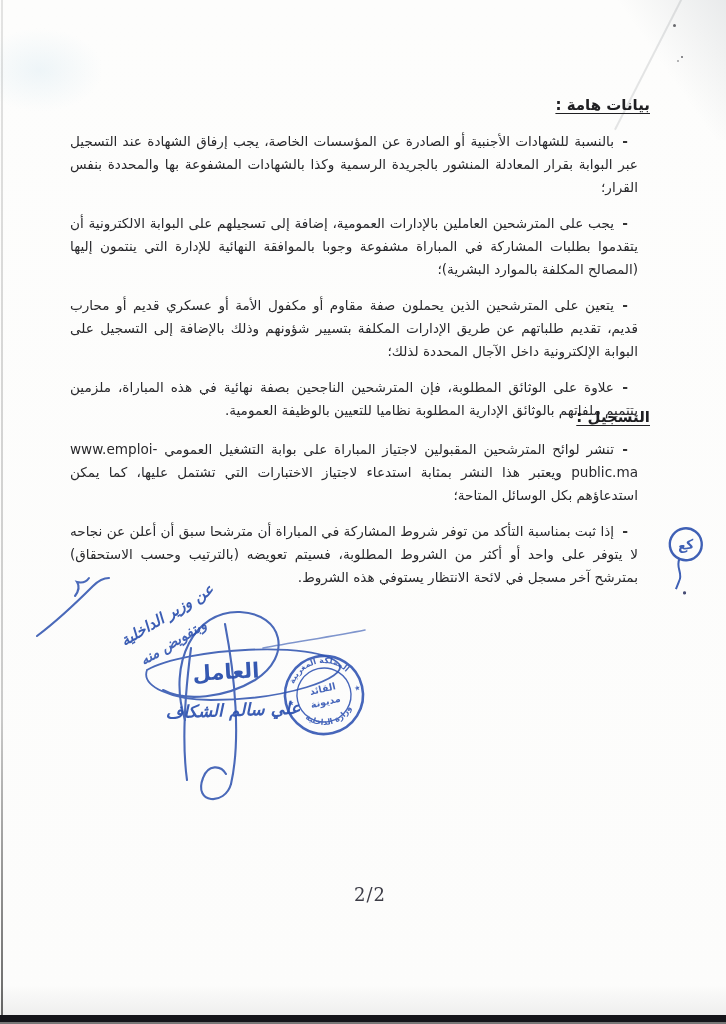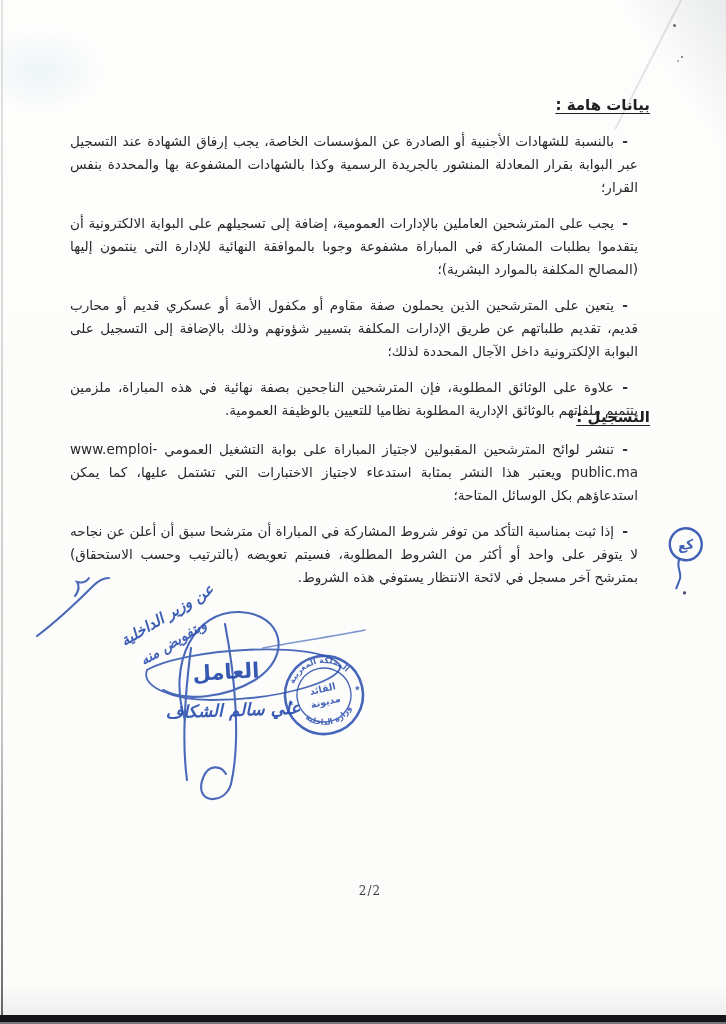--- a/index.html
+++ b/index.html
@@ -38,21 +38,21 @@
   .bullet{
     position:relative;direction:rtl;text-align:justify;text-justify:inter-word;
     font-size:13.6px;line-height:23px;margin:0 0 13px 0;color:#29292c;
     text-indent:24px;
   }
   .bullet .dash{
     position:absolute;right:10px;top:0;text-indent:0;font-weight:bold;color:#333;
   }
   .pagenum{
     position:absolute;left:348px;top:884px;width:44px;text-align:center;
-    font-family:"DejaVu Serif",serif;font-size:12px;color:#3c3c46;letter-spacing:1px;
+    font-family:"DejaVu Serif",serif;font-size:18px;color:#3c3c46;letter-spacing:1px;
   }
 
   
   .ink{color:#2b50ae;}
   .hand1{position:absolute;left:92px;top:606px;width:150px;transform:rotate(-31deg);
     font-size:15px;font-weight:bold;font-style:italic;text-align:center;direction:rtl;opacity:.92;}
   .hand2{position:absolute;left:108px;top:634px;width:130px;transform:rotate(-31deg);
     font-size:14px;font-weight:bold;font-style:italic;text-align:center;direction:rtl;opacity:.88;}
   .sig-title{position:absolute;left:178px;top:660px;width:96px;transform:rotate(-3deg);
     font-size:21px;font-weight:bold;text-align:center;direction:rtl;letter-spacing:3px;opacity:.95;}

